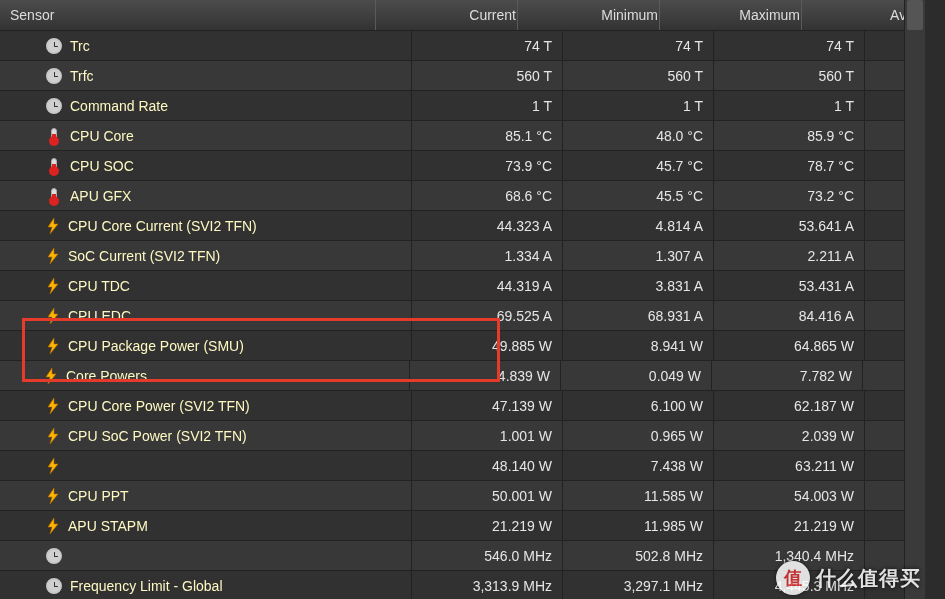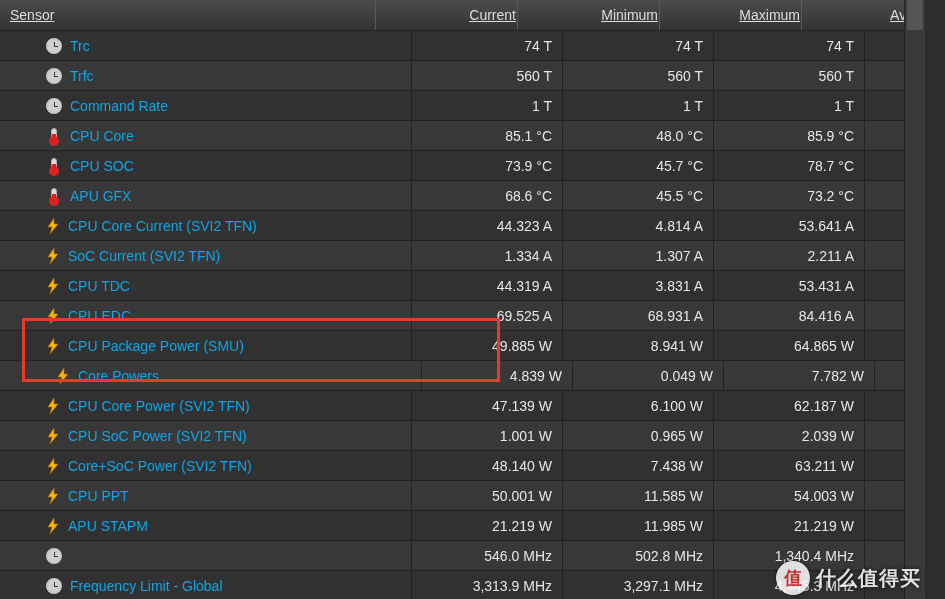--- a/index.html
+++ b/index.html
@@ -41,21 +41,20 @@
   }
   
   .header-row {
     display: flex;
     height: 30px;
     align-items: center;
     background: linear-gradient(to bottom, #4c4c4c, #333);
     border-bottom: 1px solid #222;
     color: #ddd;
     font-size: 14px;
-    text-decoration: underline;
   }
   .header-row .col {
     border-right: 1px solid #5a5a5a;
     height: 100%;
     display: flex;
     align-items: center;
   }
   .col-sensor {
     flex: 0 0 365px;
     padding-left: 10px;
@@ -83,30 +82,30 @@
     align-items: center;
     border-right: 1px solid #222;
   }
   .cell-sensor {
     flex: 0 0 365px;
     padding-left: 46px;
     gap: 8px;
     justify-content: flex-start;
   }
   .cell-sensor.child {
-    padding-left: 56px;
+    padding-left: 44px;
   }
   .cell-num {
     flex: 0 0 140px;
     padding-right: 10px;
     justify-content: flex-end;
     color: #e6e6e6;
   }
   .label {
-    color: #0ea5e9;
+    color: #fef9c3;
   }
   
   .icon {
     width: 16px;
     height: 16px;
     flex: 0 0 16px;
     display: inline-block;
   }
   .clock-icon {
     position: relative;
@@ -394,21 +393,20 @@
         <div class="cell cell-num">2.039 W</div>
         <div class="cell cell-num">1.098 W</div>
       </div>
       <div class="row">
         <div class="cell cell-sensor">
           <span class="bolt-icon">
             <svg viewBox="0 0 14 16" width="14" height="16">
               <polygon points="8,0 2,9 6,9 4,16 12,6 8,6" fill="#ffb400" stroke="#b06a00" stroke-width="0.6"></polygon>
             </svg>
           </span>
-          <span class="label">Core+SoC Power (SVI2 TFN)</span>
         </div>
         <div class="cell cell-num">48.140 W</div>
         <div class="cell cell-num">7.438 W</div>
         <div class="cell cell-num">63.211 W</div>
         <div class="cell cell-num">49.581 W</div>
       </div>
       <div class="row">
         <div class="cell cell-sensor">
           <span class="bolt-icon">
             <svg viewBox="0 0 14 16" width="14" height="16">

